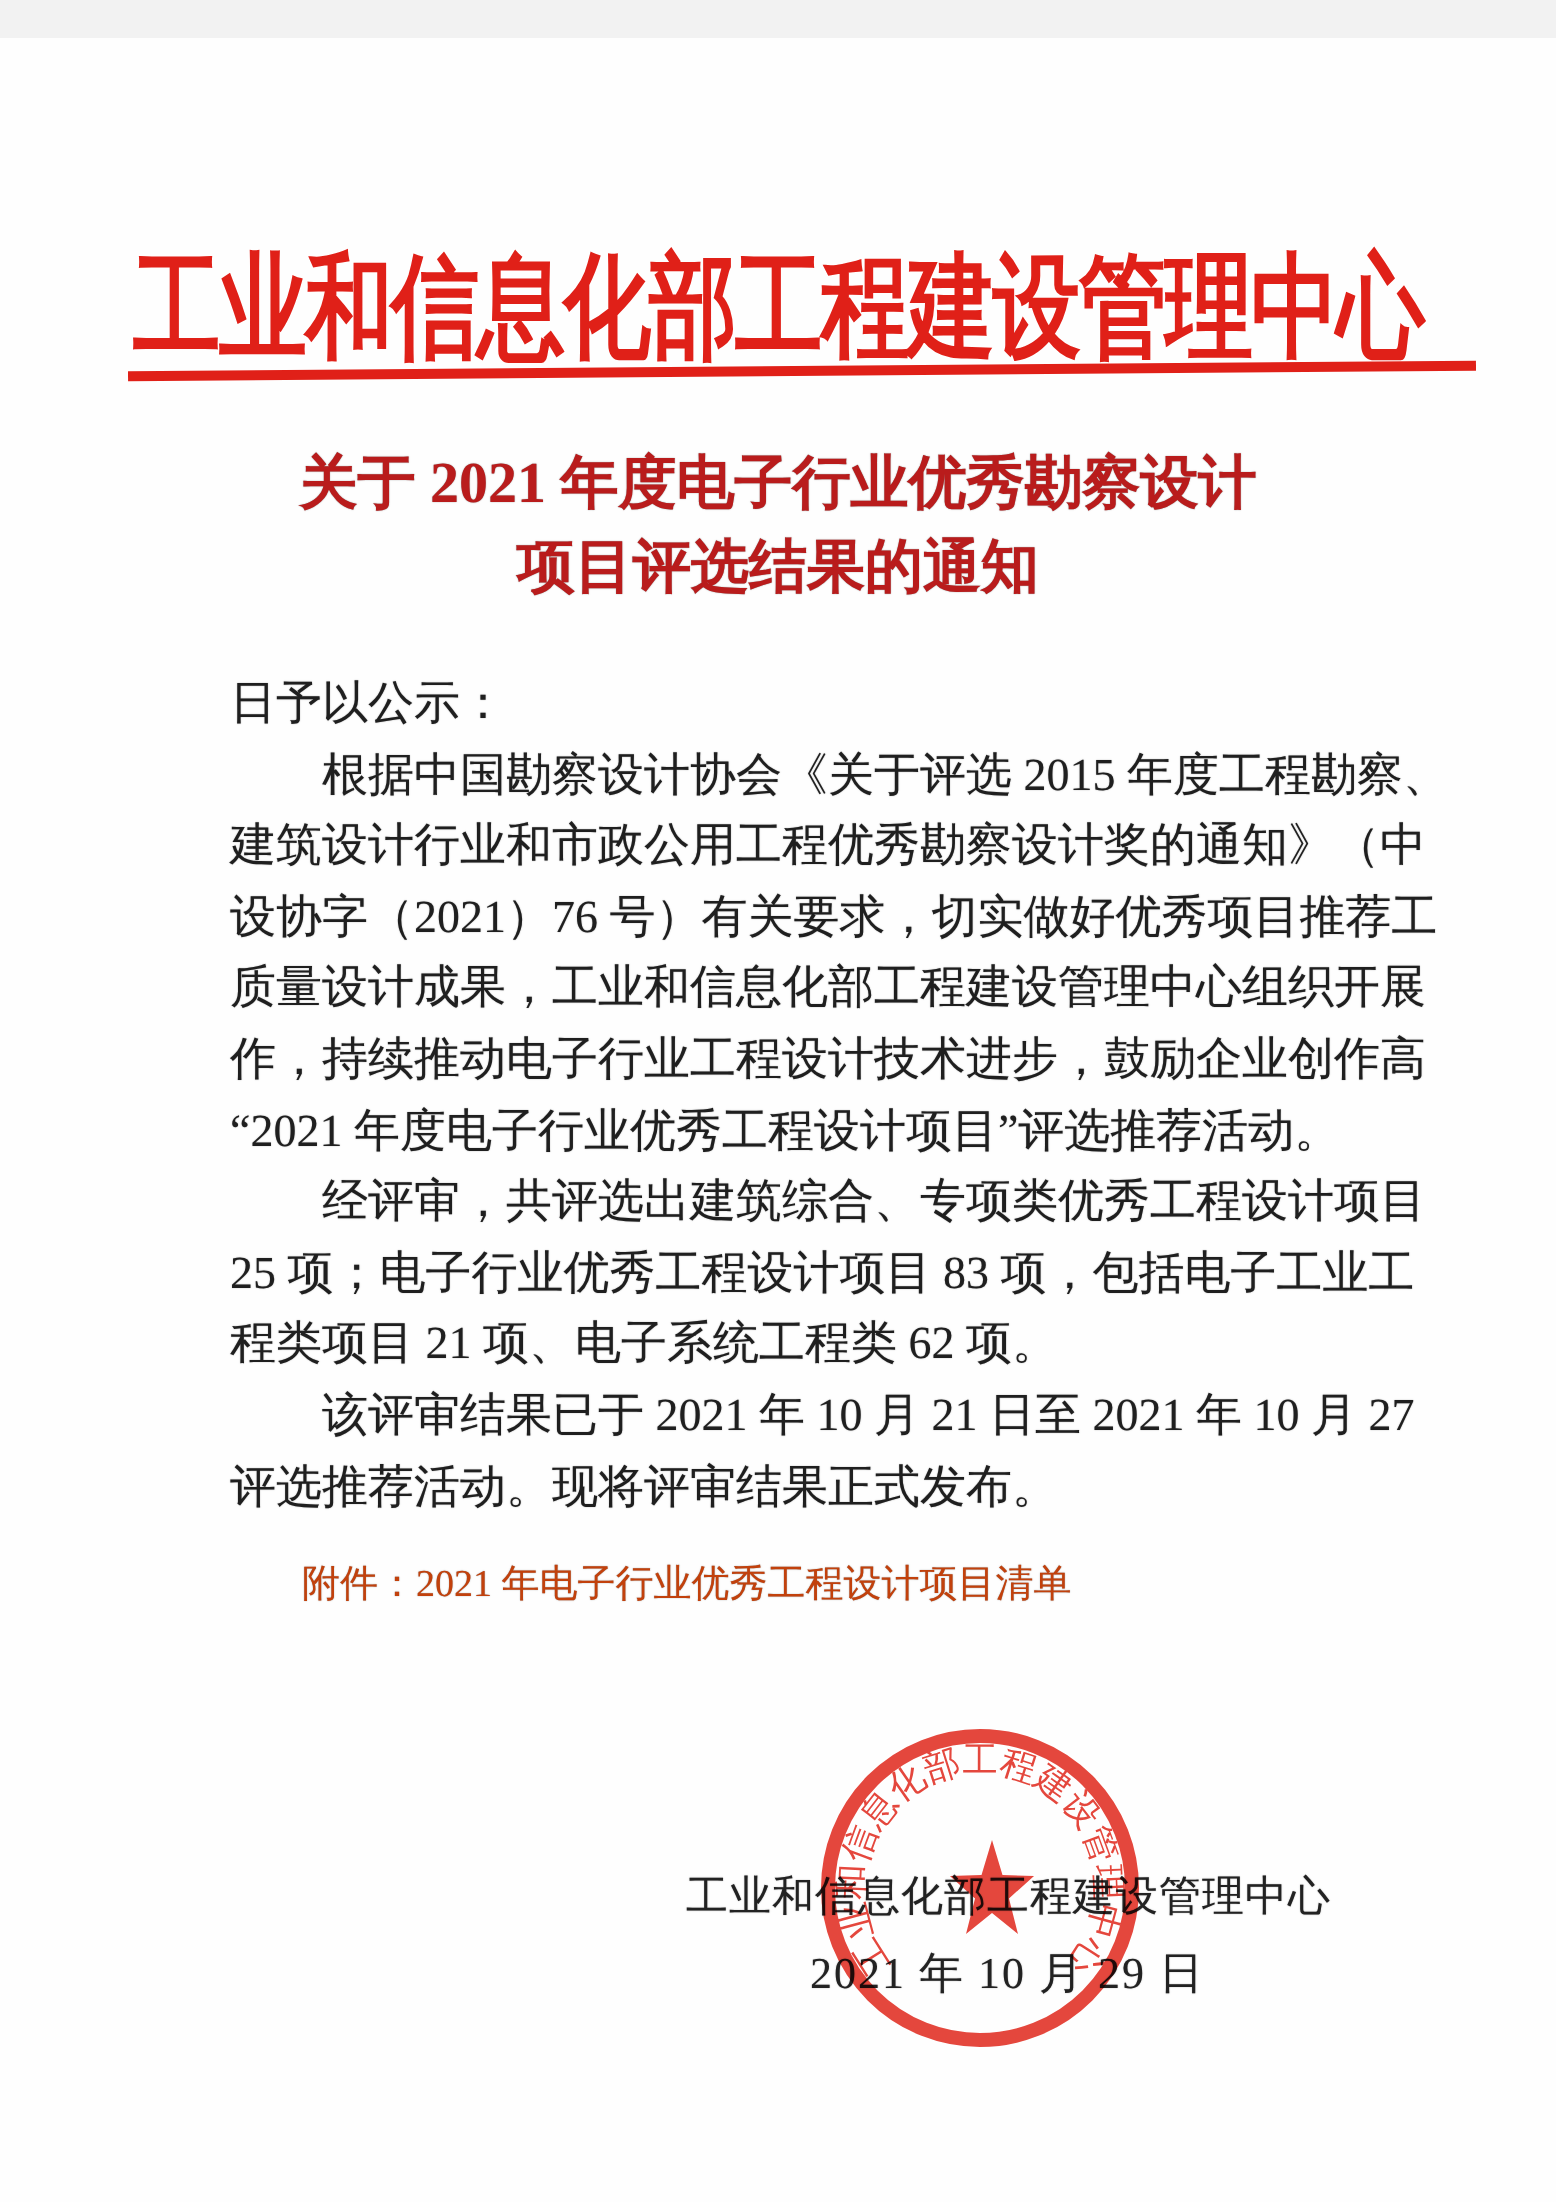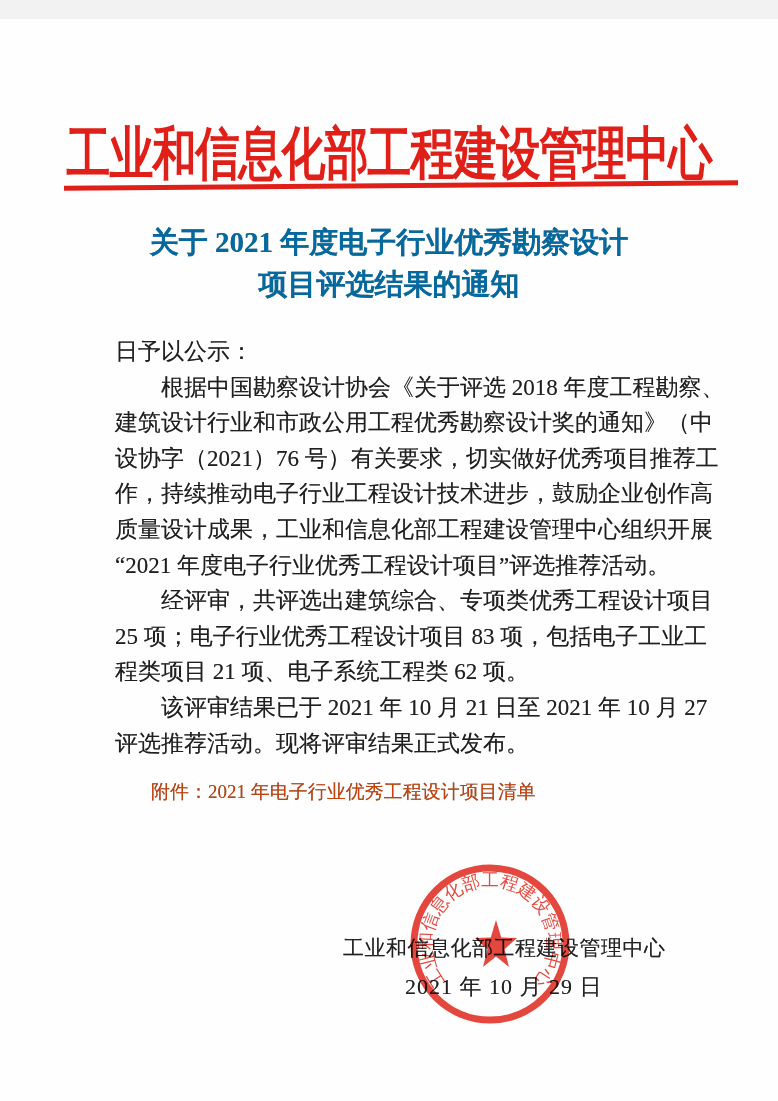--- a/index.html
+++ b/index.html
@@ -30,21 +30,21 @@
     position:absolute;top:164px;left:64px;
     width:674px;height:5px;
     background:#e02018;
     transform:rotate(-0.45deg);
   }
   
   .doc-title{
     position:absolute;top:202px;left:0;right:0;
     text-align:center;
     font-size:29px;font-weight:bold;
-    color:#0369a1;line-height:42px;
+    color:#b91c1c;line-height:42px;
     text-shadow:0 0 0.6px rgba(28,28,28,.55);
   }
   
   .body-text{
     position:absolute;top:315px;left:115px;width:570px;
     font-size:23px;line-height:35.6px;
     color:#1f1f1f;
     white-space:nowrap;
     text-shadow:0 0 0.6px rgba(31,31,31,.5);
   }
@@ -86,25 +86,25 @@
 
   <div class="letterhead-rule"></div>
 
   <div class="doc-title">
     <div>关于 2021 年度电子行业优秀勘察设计</div>
     <div>项目评选结果的通知</div>
   </div>
 
   <div class="body-text">
     <div class="line">日予以公示：</div>
-    <div class="line indent">根据中国勘察设计协会《关于评选 2018 年度工程勘察、</div>
+    <div class="line indent">根据中国勘察设计协会《关于评选 2015 年度工程勘察、</div>
     <div class="line">建筑设计行业和市政公用工程优秀勘察设计奖的通知》（中</div>
     <div class="line">设协字（2021）76 号）有关要求，切实做好优秀项目推荐工</div>
+    <div class="line">质量设计成果，工业和信息化部工程建设管理中心组织开展</div>
     <div class="line">作，持续推动电子行业工程设计技术进步，鼓励企业创作高</div>
-    <div class="line">质量设计成果，工业和信息化部工程建设管理中心组织开展</div>
     <div class="line">“2021 年度电子行业优秀工程设计项目”评选推荐活动。</div>
     <div class="line indent">经评审，共评选出建筑综合、专项类优秀工程设计项目</div>
     <div class="line">25 项；电子行业优秀工程设计项目 83 项，包括电子工业工</div>
     <div class="line">程类项目 21 项、电子系统工程类 62 项。</div>
     <div class="line indent">该评审结果已于 2021 年 10 月 21 日至 2021 年 10 月 27</div>
     <div class="line">评选推荐活动。现将评审结果正式发布。</div>
   </div>
 
   <div class="attachment">附件：2021 年电子行业优秀工程设计项目清单</div>
 

